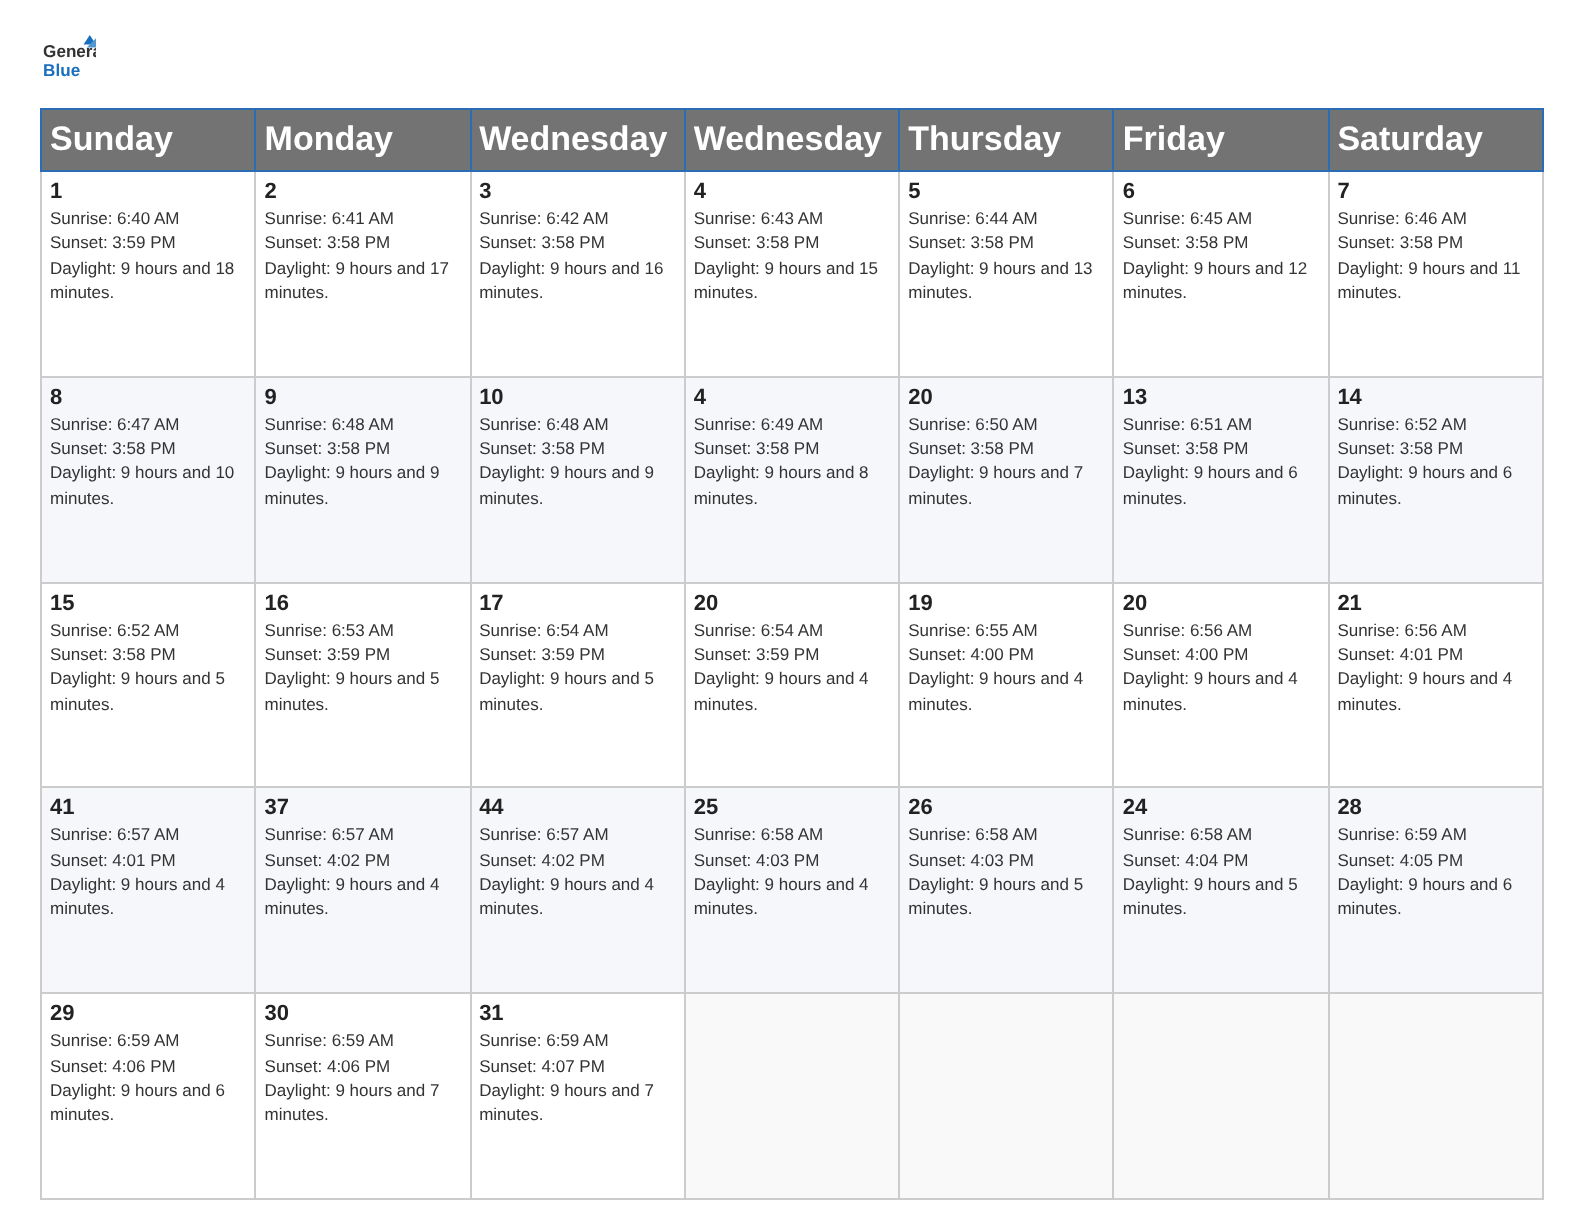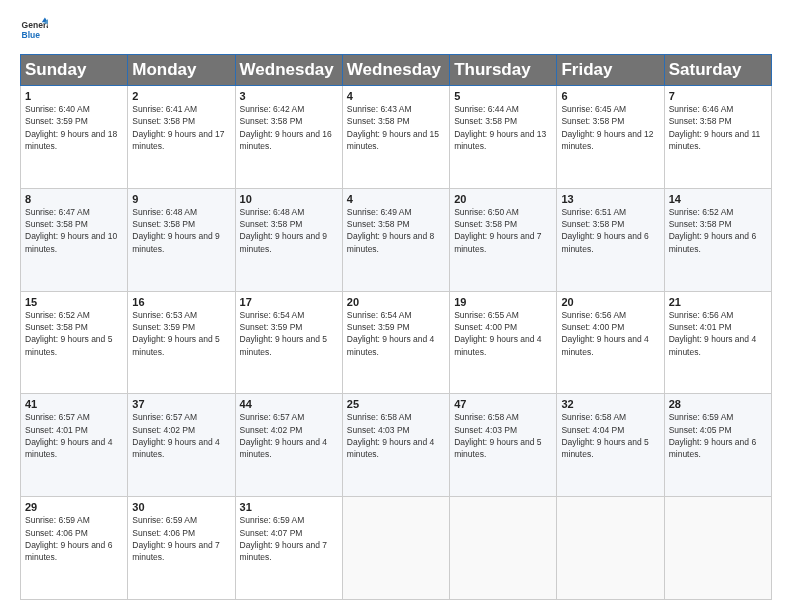--- a/index.html
+++ b/index.html
@@ -325,29 +325,29 @@
         </td>
           <td>
           <span class="day-num">25</span>
           <div class="day-info">
             Sunrise: 6:58 AM<br>
             Sunset: 4:03 PM<br>
             Daylight: 9 hours and 4 minutes.
           </div>
         </td>
           <td>
-          <span class="day-num">47</span>
+          <span class="day-num">26</span>
           <div class="day-info">
             Sunrise: 6:58 AM<br>
             Sunset: 4:03 PM<br>
             Daylight: 9 hours and 5 minutes.
           </div>
         </td>
           <td>
-          <span class="day-num">32</span>
+          <span class="day-num">24</span>
           <div class="day-info">
             Sunrise: 6:58 AM<br>
             Sunset: 4:04 PM<br>
             Daylight: 9 hours and 5 minutes.
           </div>
         </td>
           <td>
           <span class="day-num">28</span>
           <div class="day-info">
             Sunrise: 6:59 AM<br>

